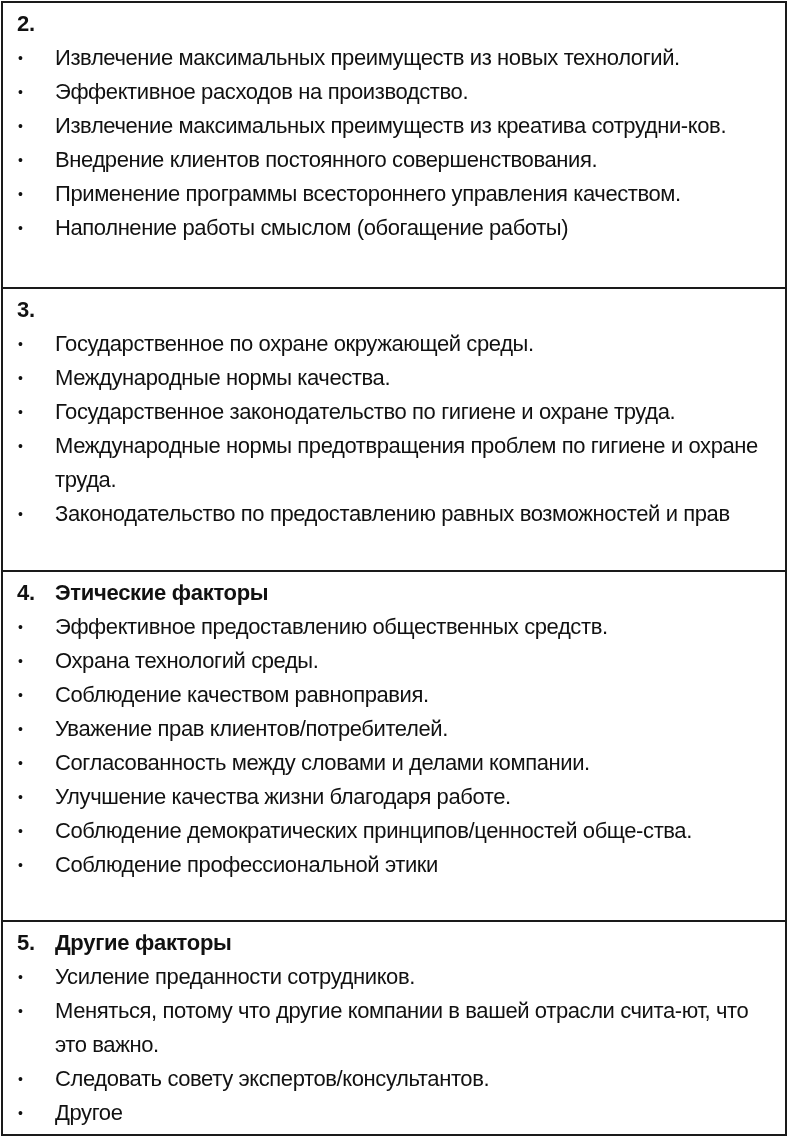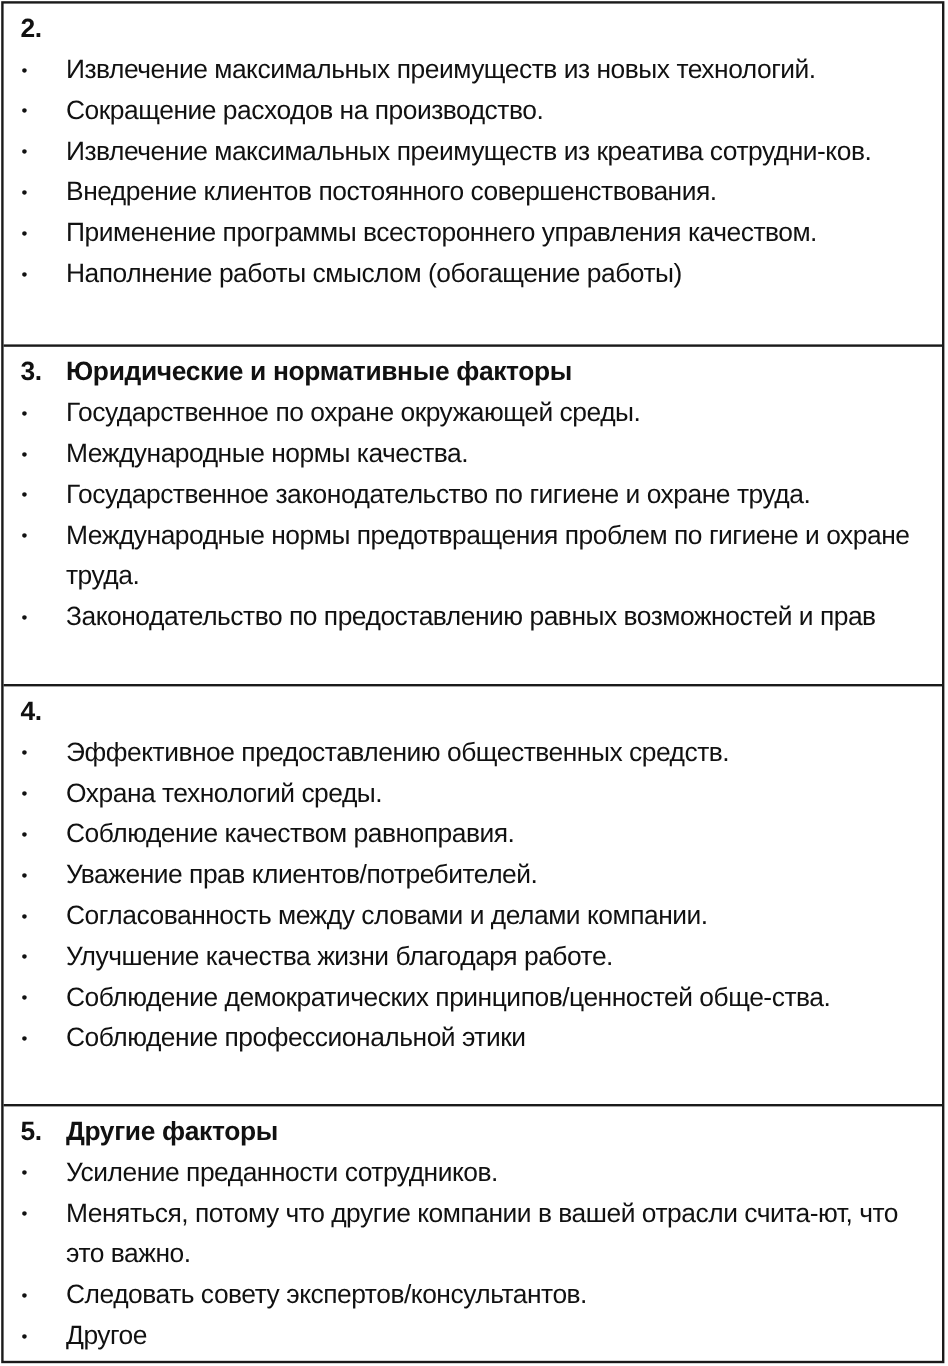--- a/index.html
+++ b/index.html
@@ -79,21 +79,21 @@
     <div class="section-title">
       <span class="section-num">2.</span>
     </div>
     <ul class="items">
       <li class="item">
           <span class="bullet">•</span>
           <span class="item-text">Извлечение максимальных преимуществ из новых технологий.</span>
         </li>
       <li class="item">
           <span class="bullet">•</span>
-          <span class="item-text">Сокращение расходов на производство.</span>
+          <span class="item-text">Эффективное расходов на производство.</span>
         </li>
       <li class="item">
           <span class="bullet">•</span>
           <span class="item-text">Извлечение максимальных преимуществ из креатива сотрудни-ков.</span>
         </li>
       <li class="item">
           <span class="bullet">•</span>
           <span class="item-text">Внедрение клиентов постоянного совершенствования.</span>
         </li>
       <li class="item">
@@ -103,21 +103,20 @@
       <li class="item">
           <span class="bullet">•</span>
           <span class="item-text">Наполнение работы смыслом (обогащение работы)</span>
         </li>
     </ul>
   </div>
 
   <div class="section" style="height:283px;">
     <div class="section-title">
       <span class="section-num">3.</span>
-      <span>Юридические и нормативные факторы</span>
     </div>
     <ul class="items">
       <li class="item">
           <span class="bullet">•</span>
           <span class="item-text">Государственное по охране окружающей среды.</span>
         </li>
       <li class="item">
           <span class="bullet">•</span>
           <span class="item-text">Международные нормы качества.</span>
         </li>
@@ -132,20 +131,21 @@
       <li class="item">
           <span class="bullet">•</span>
           <span class="item-text">Законодательство по предоставлению равных возможностей и прав</span>
         </li>
     </ul>
   </div>
 
   <div class="section" style="height:350px;">
     <div class="section-title">
       <span class="section-num">4.</span>
+      <span>Этические факторы</span>
     </div>
     <ul class="items">
       <li class="item">
           <span class="bullet">•</span>
           <span class="item-text">Эффективное предоставлению общественных средств.</span>
         </li>
       <li class="item">
           <span class="bullet">•</span>
           <span class="item-text">Охрана технологий среды.</span>
         </li>

